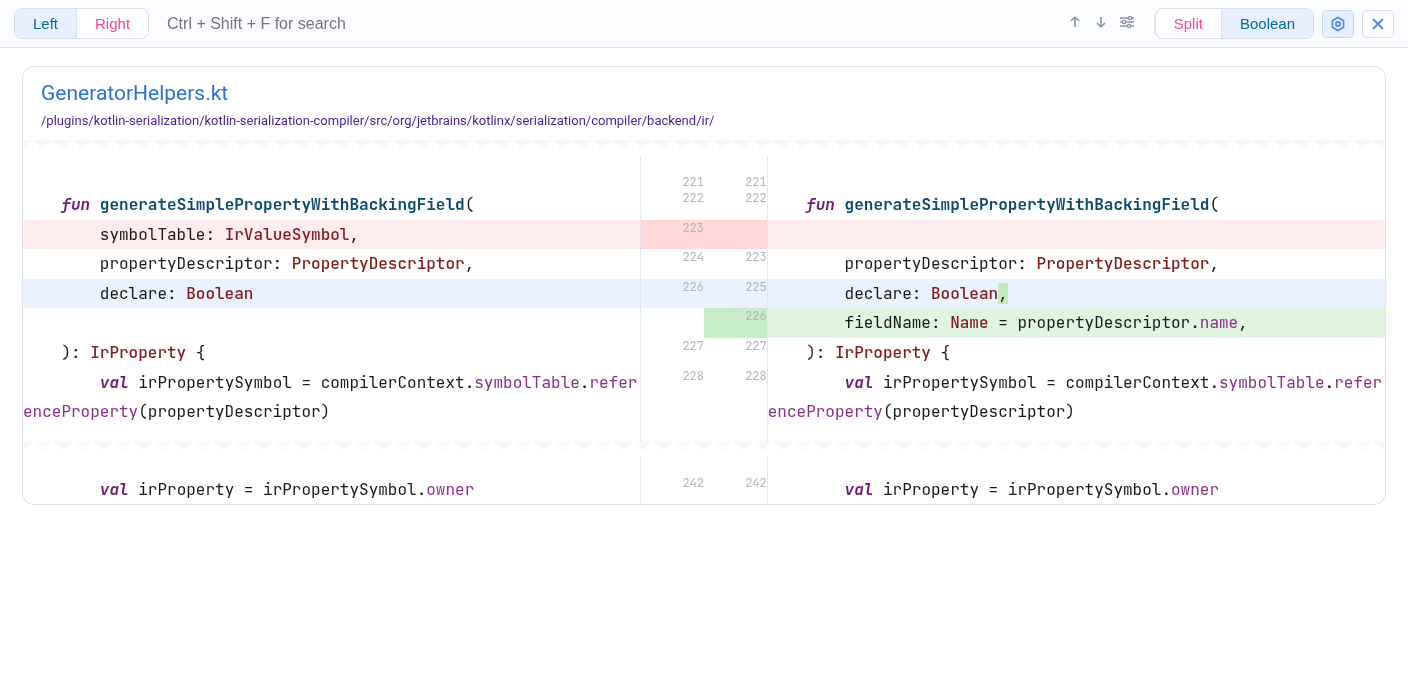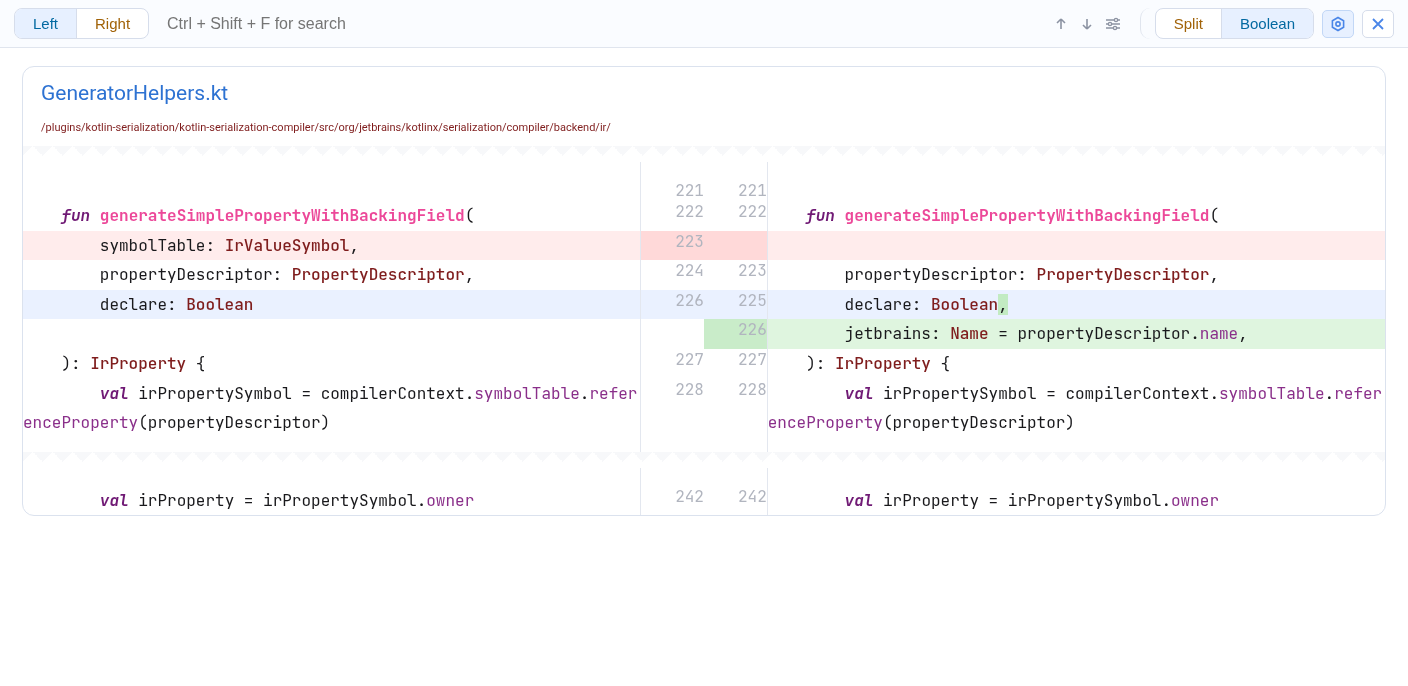--- a/index.html
+++ b/index.html
@@ -23,28 +23,28 @@
     border-radius: 8px;
     overflow: hidden;
     background: #fff;
   }
   .segmented button {
     border: none;
     background: transparent;
     padding: 6px 18px;
     font-size: 15px;
     cursor: pointer;
-    color: #a16207;
+    color: #ec4899;
   }
   .segmented button.active-blue { background: #e7f0ff; color: #0369a1; }
   .segmented button + button { border-left: 1px solid #d6ddeb; }
   .search-area {
     flex: 1;
     display: flex;
-    align-items: center;
+    align-items: flex-start;
   }
   .search-input {
     flex: 1;
     border: none;
     background: transparent;
     font-size: 16px;
     color: #999;
     padding: 6px 4px;
     outline: none;
   }
@@ -60,36 +60,36 @@
     color: #8c93a3;
     border-radius: 5px;
   }
   .icon-btn.sq {
     width: 32px;
     height: 28px;
     border: 1px solid #d6ddeb;
     background: #fff;
   }
   .icon-btn.sq-blue { background: #e7f0ff; color: #4a86e8; border-color: #c2d7f6; }
-  .right-cluster { display: flex; align-items: center; gap: 8px; padding-left: 14px; border-left: 1px solid #e0e5ee; border-radius: 10px; }
+  .right-cluster { display: flex; align-items: center; gap: 8px; padding-left: 0; border-left: 1px solid #e0e5ee; border-radius: 10px; }
 
   .page { padding: 18px 22px; }
   .file-card {
     border: 1px solid #dbe2ee;
     border-radius: 12px;
     overflow: hidden;
   }
   .file-header { padding: 14px 18px 12px; }
   .file-title {
     font-size: 21px;
     color: #2d72d2;
     font-weight: 400;
-    margin-bottom: 16px;
-  }
-  .file-path { font-size: 11px; color: #7f1d1d; }
+    margin-bottom: 8px;
+  }
+  .file-path { font-size: 13px; color: #4c1d95; }
 
   .zigzag {
     height: 16px;
     background:
       linear-gradient(135deg, #f2f3f6 25%, transparent 25%) 0 0 / 20px 20px,
       linear-gradient(225deg, #f2f3f6 25%, transparent 25%) 0 0 / 20px 20px;
     background-color: #fff;
     opacity: .55;
   }
 
@@ -100,39 +100,39 @@
   }
   .diff-table td {
     vertical-align: top;
     padding: 0;
   }
   .col-code-l { width: 41%; }
   .col-num   { width: 4.2%; }
   .col-code-r { width: 41%; }
   .ln {
     font-family: "JetBrains Mono", "SFMono-Regular", Consolas, monospace;
-    font-size: 16px;
+    font-size: 12px;
     color: #b1b5bf;
     text-align: right;
     padding: 4px 10px 4px 4px;
     user-select: none;
   }
   .ln-l { border-left: 1px solid #e3e7ef; }
   .ln-r { border-right: 1px solid #e3e7ef; }
   .code {
     font-family: "JetBrains Mono", "SFMono-Regular", Consolas, monospace;
     font-size: 16px;
     line-height: 1.85;
     white-space: pre-wrap;
     word-break: break-all;
     padding: 2px 10px 2px 12px;
     color: #19191c;
   }
   .kw   { color: #701a75; font-weight: 600; font-style: italic; }
-  .fn   { color: #ec4899; font-weight: 600; }
+  .fn   { color: #0c4a6e; font-weight: 600; }
   .type { color: #7f1d1d; font-weight: 500; }
   .prop { color: #8a2f8a; }
 
   tr.row-del td { background: #ffecec; }
   tr.row-del td.ln-l, tr.row-del td.ln-r { background: #ffd9d9; }
   tr.row-mod td { background: #eaf1ff; margin-left: 36px; }
   tr.row-add td.code-r, tr.row-add td.ln-r-only { background: #dff5df; }
   tr.row-add td.ln-r { background:#c9ecc9; }
   tr.row-add td.code-l, tr.row-add td.ln-l { background: #fff; }
 
@@ -243,21 +243,21 @@
         <td class="code"><span>        declare: </span><span class="type">Boolean</span></td>
         <td class="ln ln-l">226</td>
         <td class="ln ln-r">225</td>
         <td class="code"><span>        declare: </span><span class="type">Boolean</span><span class="inline-add">,</span></td>
       </tr>
 
       <tr class="row-add">
         <td class="code code-l"></td>
         <td class="ln ln-l"></td>
         <td class="ln ln-r">226</td>
-        <td class="code code-r"><span>        jetbrains: </span><span class="type">Name</span><span> = propertyDescriptor.</span><span class="prop">name</span><span>,</span></td>
+        <td class="code code-r"><span>        fieldName: </span><span class="type">Name</span><span> = propertyDescriptor.</span><span class="prop">name</span><span>,</span></td>
       </tr>
 
       <tr>
         <td class="code"><span>    ): </span><span class="type">IrProperty</span><span> {</span></td>
         <td class="ln ln-l">227</td>
         <td class="ln ln-r">227</td>
         <td class="code"><span>    ): </span><span class="type">IrProperty</span><span> {</span></td>
       </tr>
 
       <tr>

